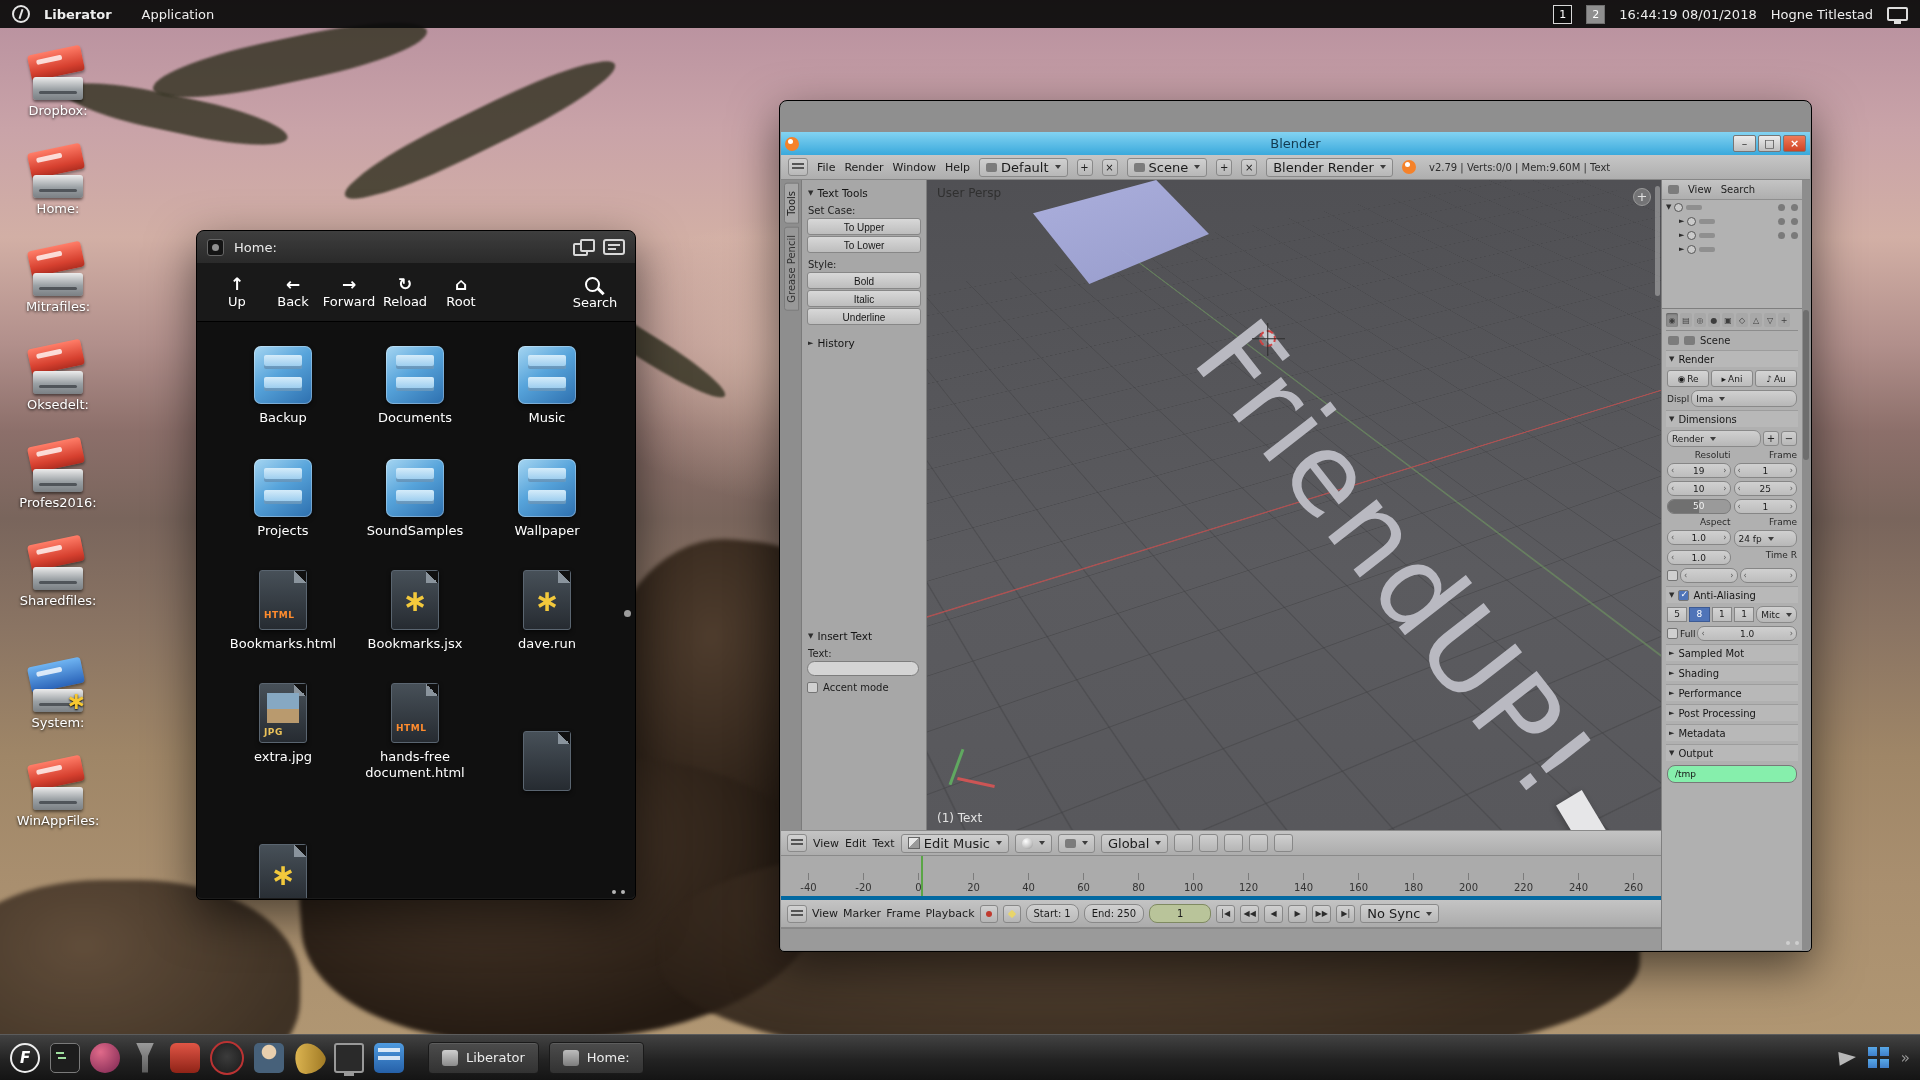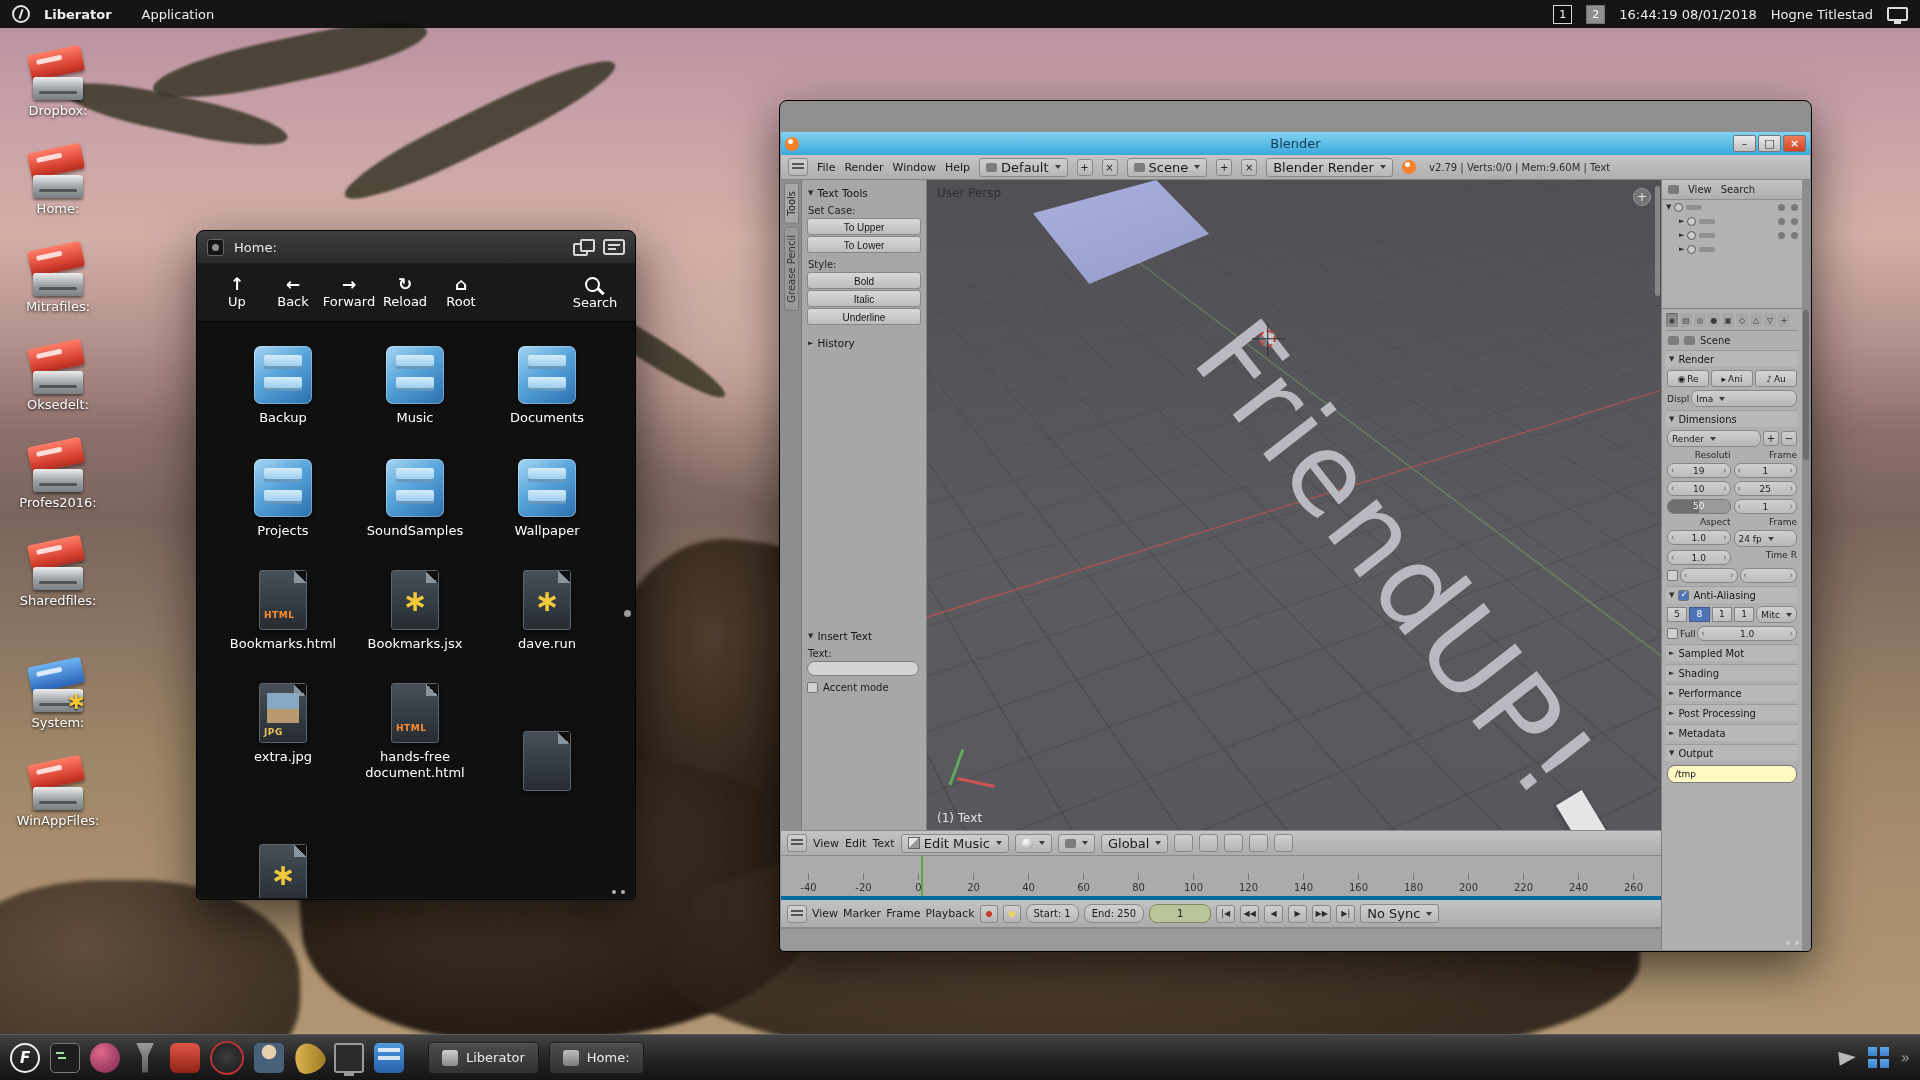--- a/index.html
+++ b/index.html
@@ -183,21 +183,21 @@
   .btn3{flex:1;height:17px;background:linear-gradient(#d4d4d4,#bcbcbc);border:1px solid #878787;border-radius:3px;font-size:9px;color:#1b1b1b;display:inline-flex;align-items:center;justify-content:center;gap:2px;box-sizing:border-box;white-space:nowrap;overflow:hidden}
   .st{display:flex;align-items:center;height:15px;background:linear-gradient(#d0d0d0,#bdbdbd);border:1px solid #868686;border-radius:7px;font-size:9px;padding:0 3px;color:#1d1d1d;box-sizing:border-box}
   .st .ar{color:#555;font-size:8px;line-height:1}
   .st .v{flex:1;text-align:center;overflow:hidden;white-space:nowrap}
   .sl{position:relative;height:15px;background:#9a9a9a;border:1px solid #7c7c7c;border-radius:7px;overflow:hidden;font-size:9px;color:#f2f2f2;text-align:center;line-height:13px;box-sizing:border-box}
   .sl::before{content:"";position:absolute;left:0;top:0;bottom:0;width:50%;background:#707070}
   .sl span{position:relative}
   .seg{flex:1;text-align:center;height:15px;line-height:13px;background:linear-gradient(#d4d4d4,#bfbfbf);border:1px solid #868686;font-size:9px;color:#1d1d1d;box-sizing:border-box}
   .seg.active{background:#4f74b8;color:#fff;border-color:#3c5a94}
   .mcombo{height:15px;font-size:9px;padding:0 4px;border-radius:7px}
-  .pathf{height:16px;background:#fef9c3;border:1px solid #787878;border-radius:8px;color:#161616;font-size:9px;padding:0 7px;display:flex;align-items:center;margin:1px 1px 0}
+  .pathf{height:16px;background:#86efac;border:1px solid #787878;border-radius:8px;color:#161616;font-size:9px;padding:0 7px;display:flex;align-items:center;margin:1px 1px 0}
   .bw-grip{position:absolute;right:12px;bottom:6px;width:4px;height:4px;border-radius:50%;background:#cfcfcf;box-shadow:-9px 0 0 #cfcfcf;z-index:5}
 
   
   .taskbar{position:absolute;left:0;bottom:0;width:100%;height:46px;background:linear-gradient(#424242,#232323 55%,#141414);border-top:1px solid #5c5c5c;display:flex;align-items:center;padding:0 10px;gap:10px;z-index:70;box-sizing:border-box}
   .tic{width:30px;height:30px;position:relative;border-radius:5px;flex:none}
   .ti1{border:2px solid #eee;border-radius:50%;box-sizing:border-box;display:flex;align-items:center;justify-content:center;color:#fff;font-weight:bold;font-size:15px;font-style:italic}
   .ti2{background:#1d1d1d;border:1px solid #7a7a7a;box-sizing:border-box}
   .ti2::after{content:"";position:absolute;left:5px;top:8px;width:8px;height:2px;background:#9fe09f;box-shadow:2px 5px 0 #9fe09f}
   .ti3{background:radial-gradient(circle at 35% 30%,#e06a8a,#7a2550);border-radius:50%}
   .ti4{background:linear-gradient(#9a9a9a,#5c5c5c);clip-path:polygon(20% 0,80% 0,60% 45%,60% 100%,40% 100%,40% 45%)}
@@ -361,27 +361,27 @@
       <div class="fitem">
         <div class="icw">
             <div class="cab"></div>
           </div>
         <div>Backup</div>
       </div>
       <div class="fitem">
         <div class="icw">
             <div class="cab"></div>
           </div>
+        <div>Documents</div>
+      </div>
+      <div class="fitem">
+        <div class="icw">
+            <div class="cab"></div>
+          </div>
         <div>Music</div>
-      </div>
-      <div class="fitem">
-        <div class="icw">
-            <div class="cab"></div>
-          </div>
-        <div>Documents</div>
       </div>
       <div class="fitem">
         <div class="icw">
             <div class="cab"></div>
           </div>
         <div>Projects</div>
       </div>
       <div class="fitem">
         <div class="icw">
             <div class="cab"></div>

